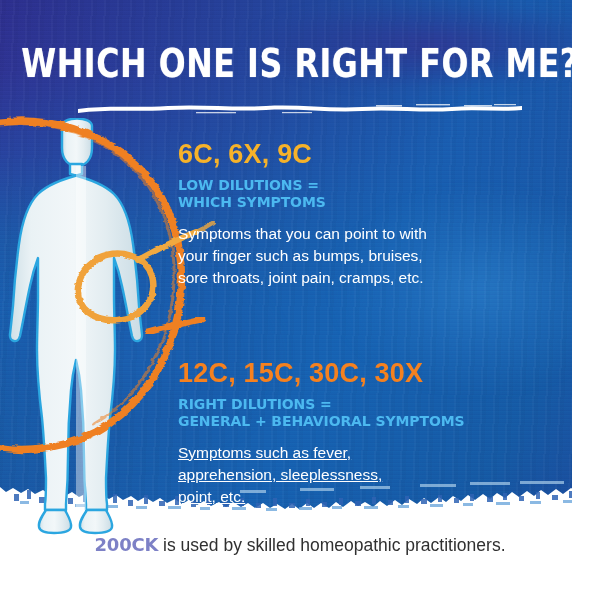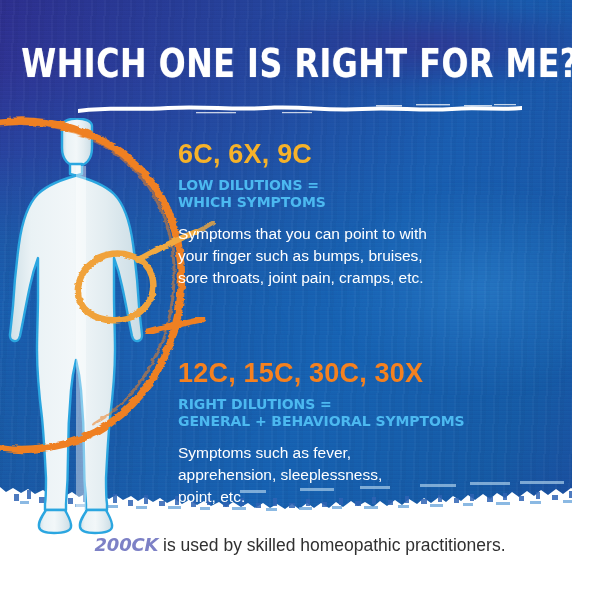--- a/index.html
+++ b/index.html
@@ -208,41 +208,40 @@
   }
 
   
   #sec1 { left: 178px; top: 140px; }
   #sec1 .sub-heading { margin-top: 9px; }
   #sec1 .body-text  { margin-top: 13px; }
 
   
   #sec2 { left: 178px; top: 315px; }
   #sec2 .sub-heading { margin-top: 9px; }
-  #sec2 .body-text  { margin-top: 13px; }
+  #sec2 .body-text  { margin-top: 13px; text-decoration: underline; }
 
   
   .footer {
     position: absolute;
     left: 0;
     top: 534px;
     width: 600px;
     text-align: center;
     font-family: "Liberation Sans", sans-serif;
     font-size: 17.5px;
     color: #303030;
     white-space: nowrap;
   }
   .footer .code {
     font-family: "DejaVu Sans", sans-serif;
     font-weight: bold;
     color: #7d81c6;
     font-size: 18px;
     letter-spacing: -0.2px;
-    font-style: italic;
   }
 </style>
 </head>
 <body>
 
 <div id="poster">
 
   <div class="paint-panel">
     <div class="paint-base"></div>
     <div class="paint-wash-c"></div>

